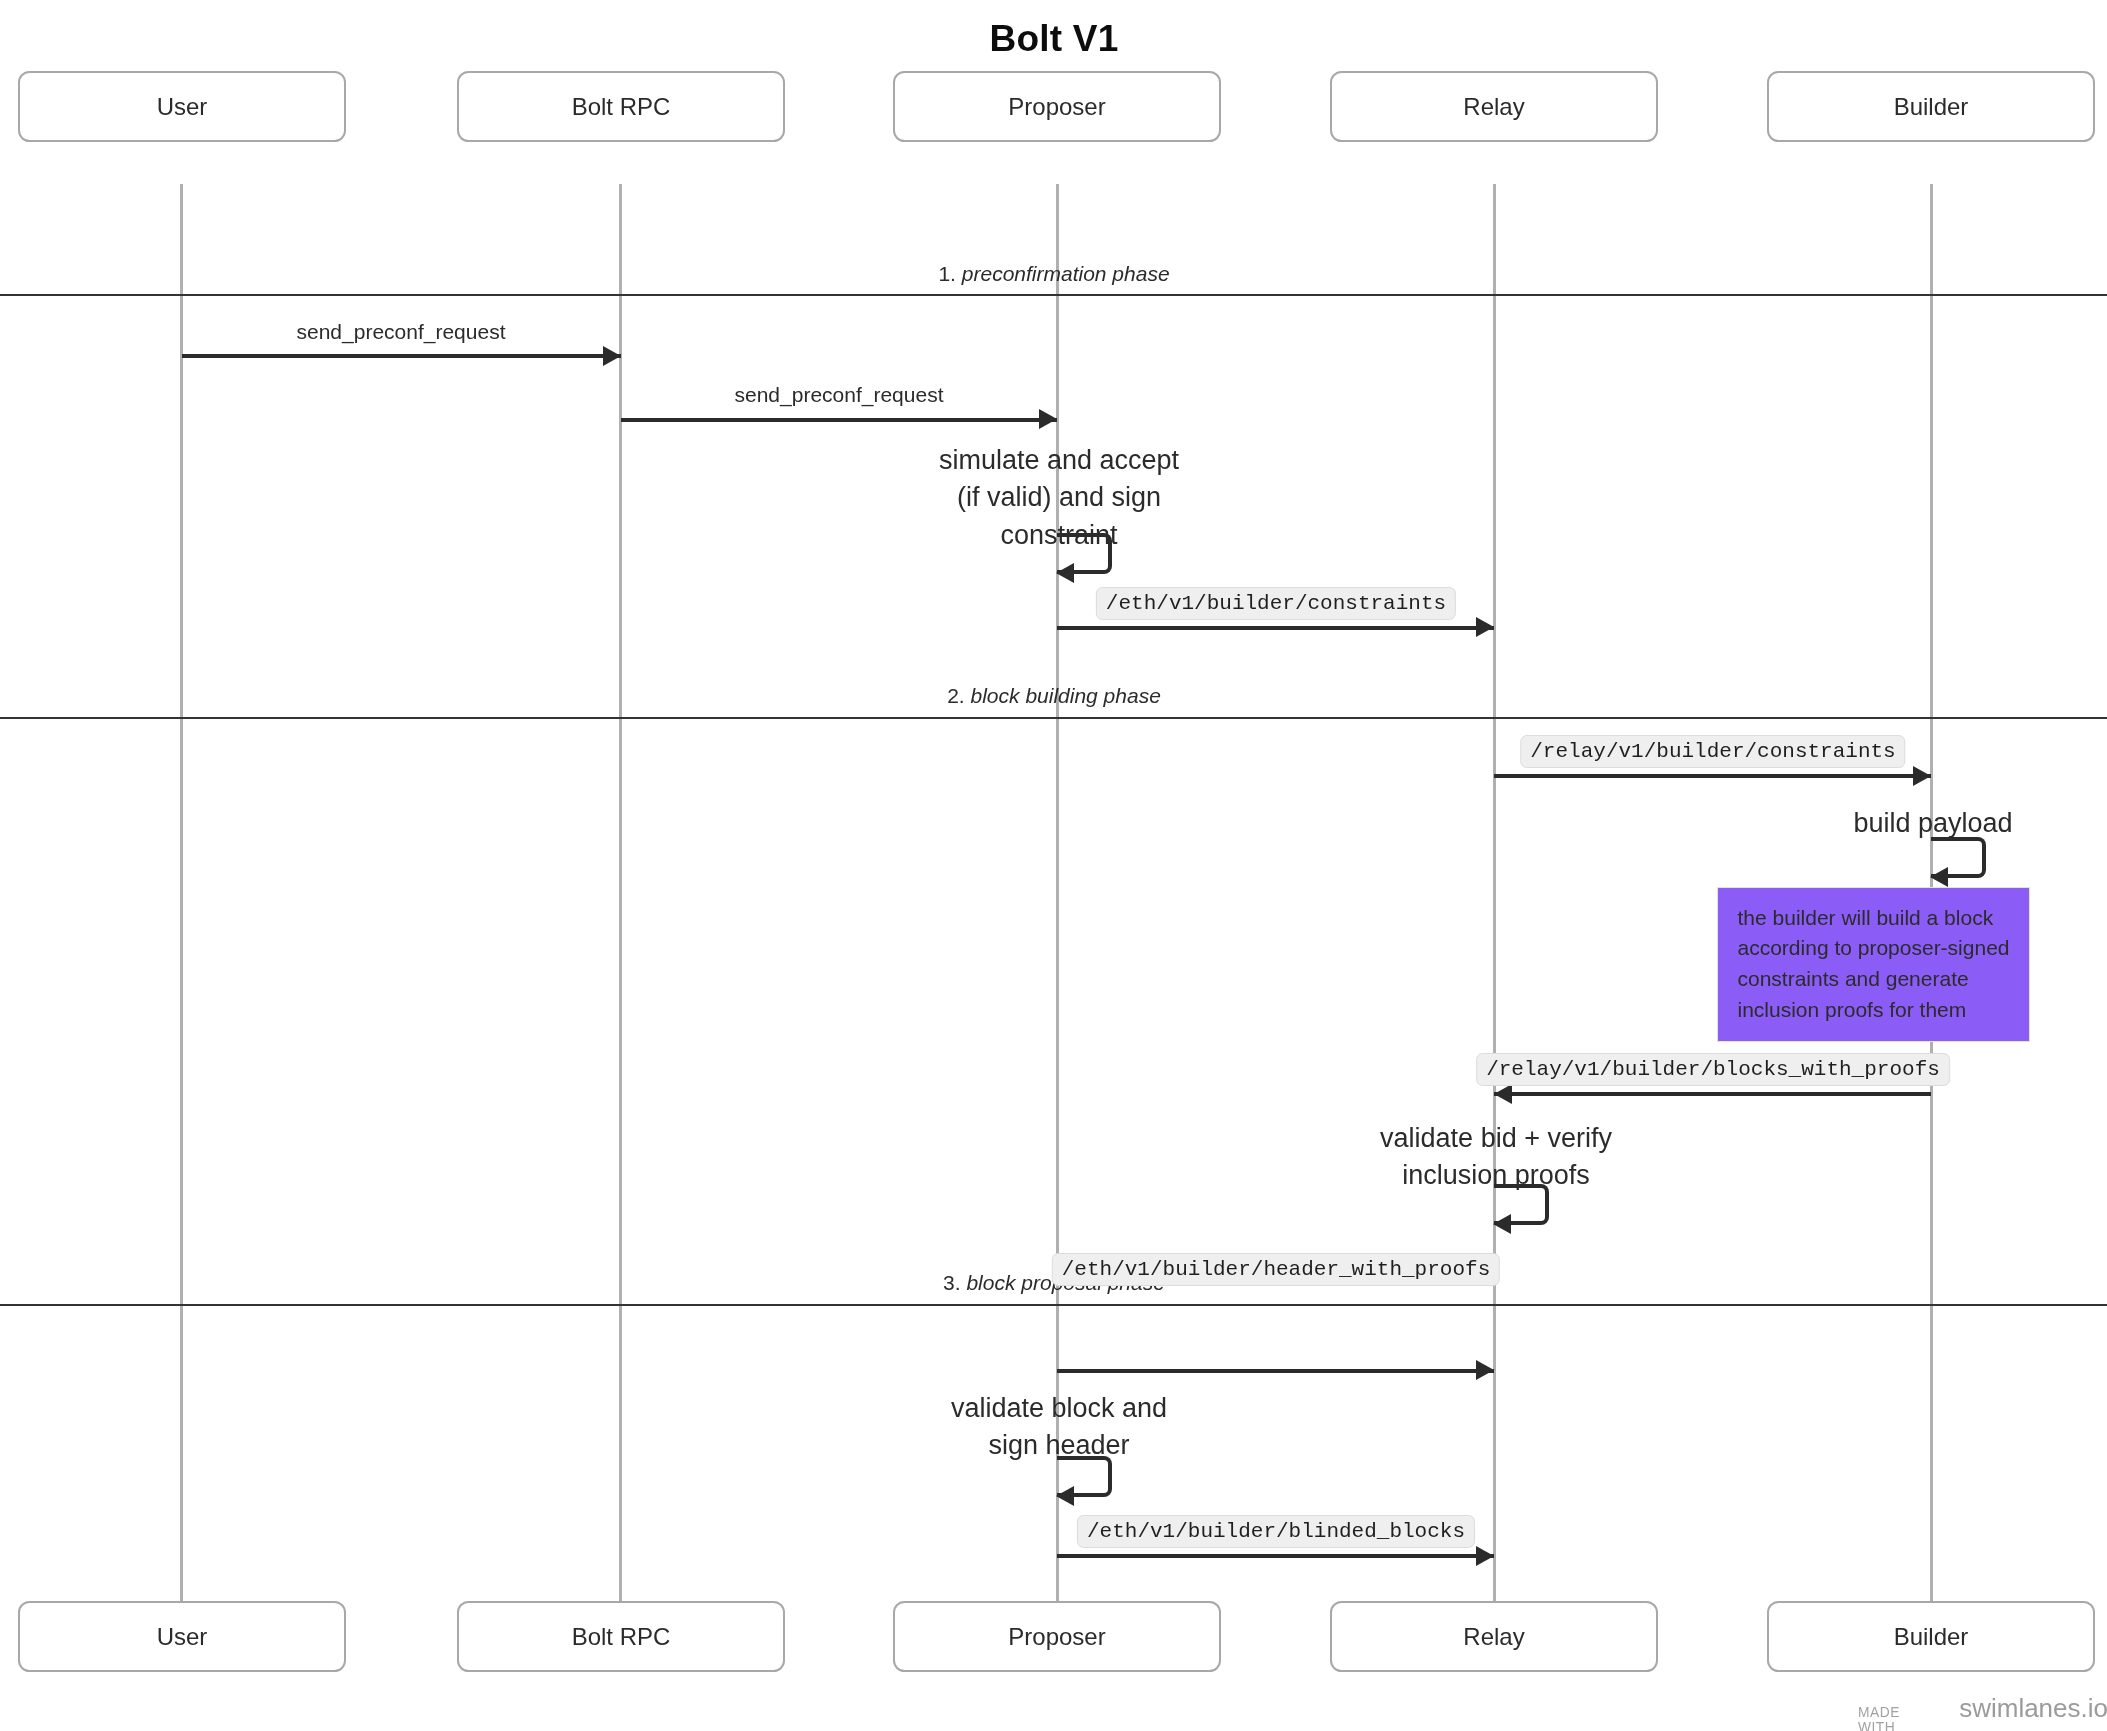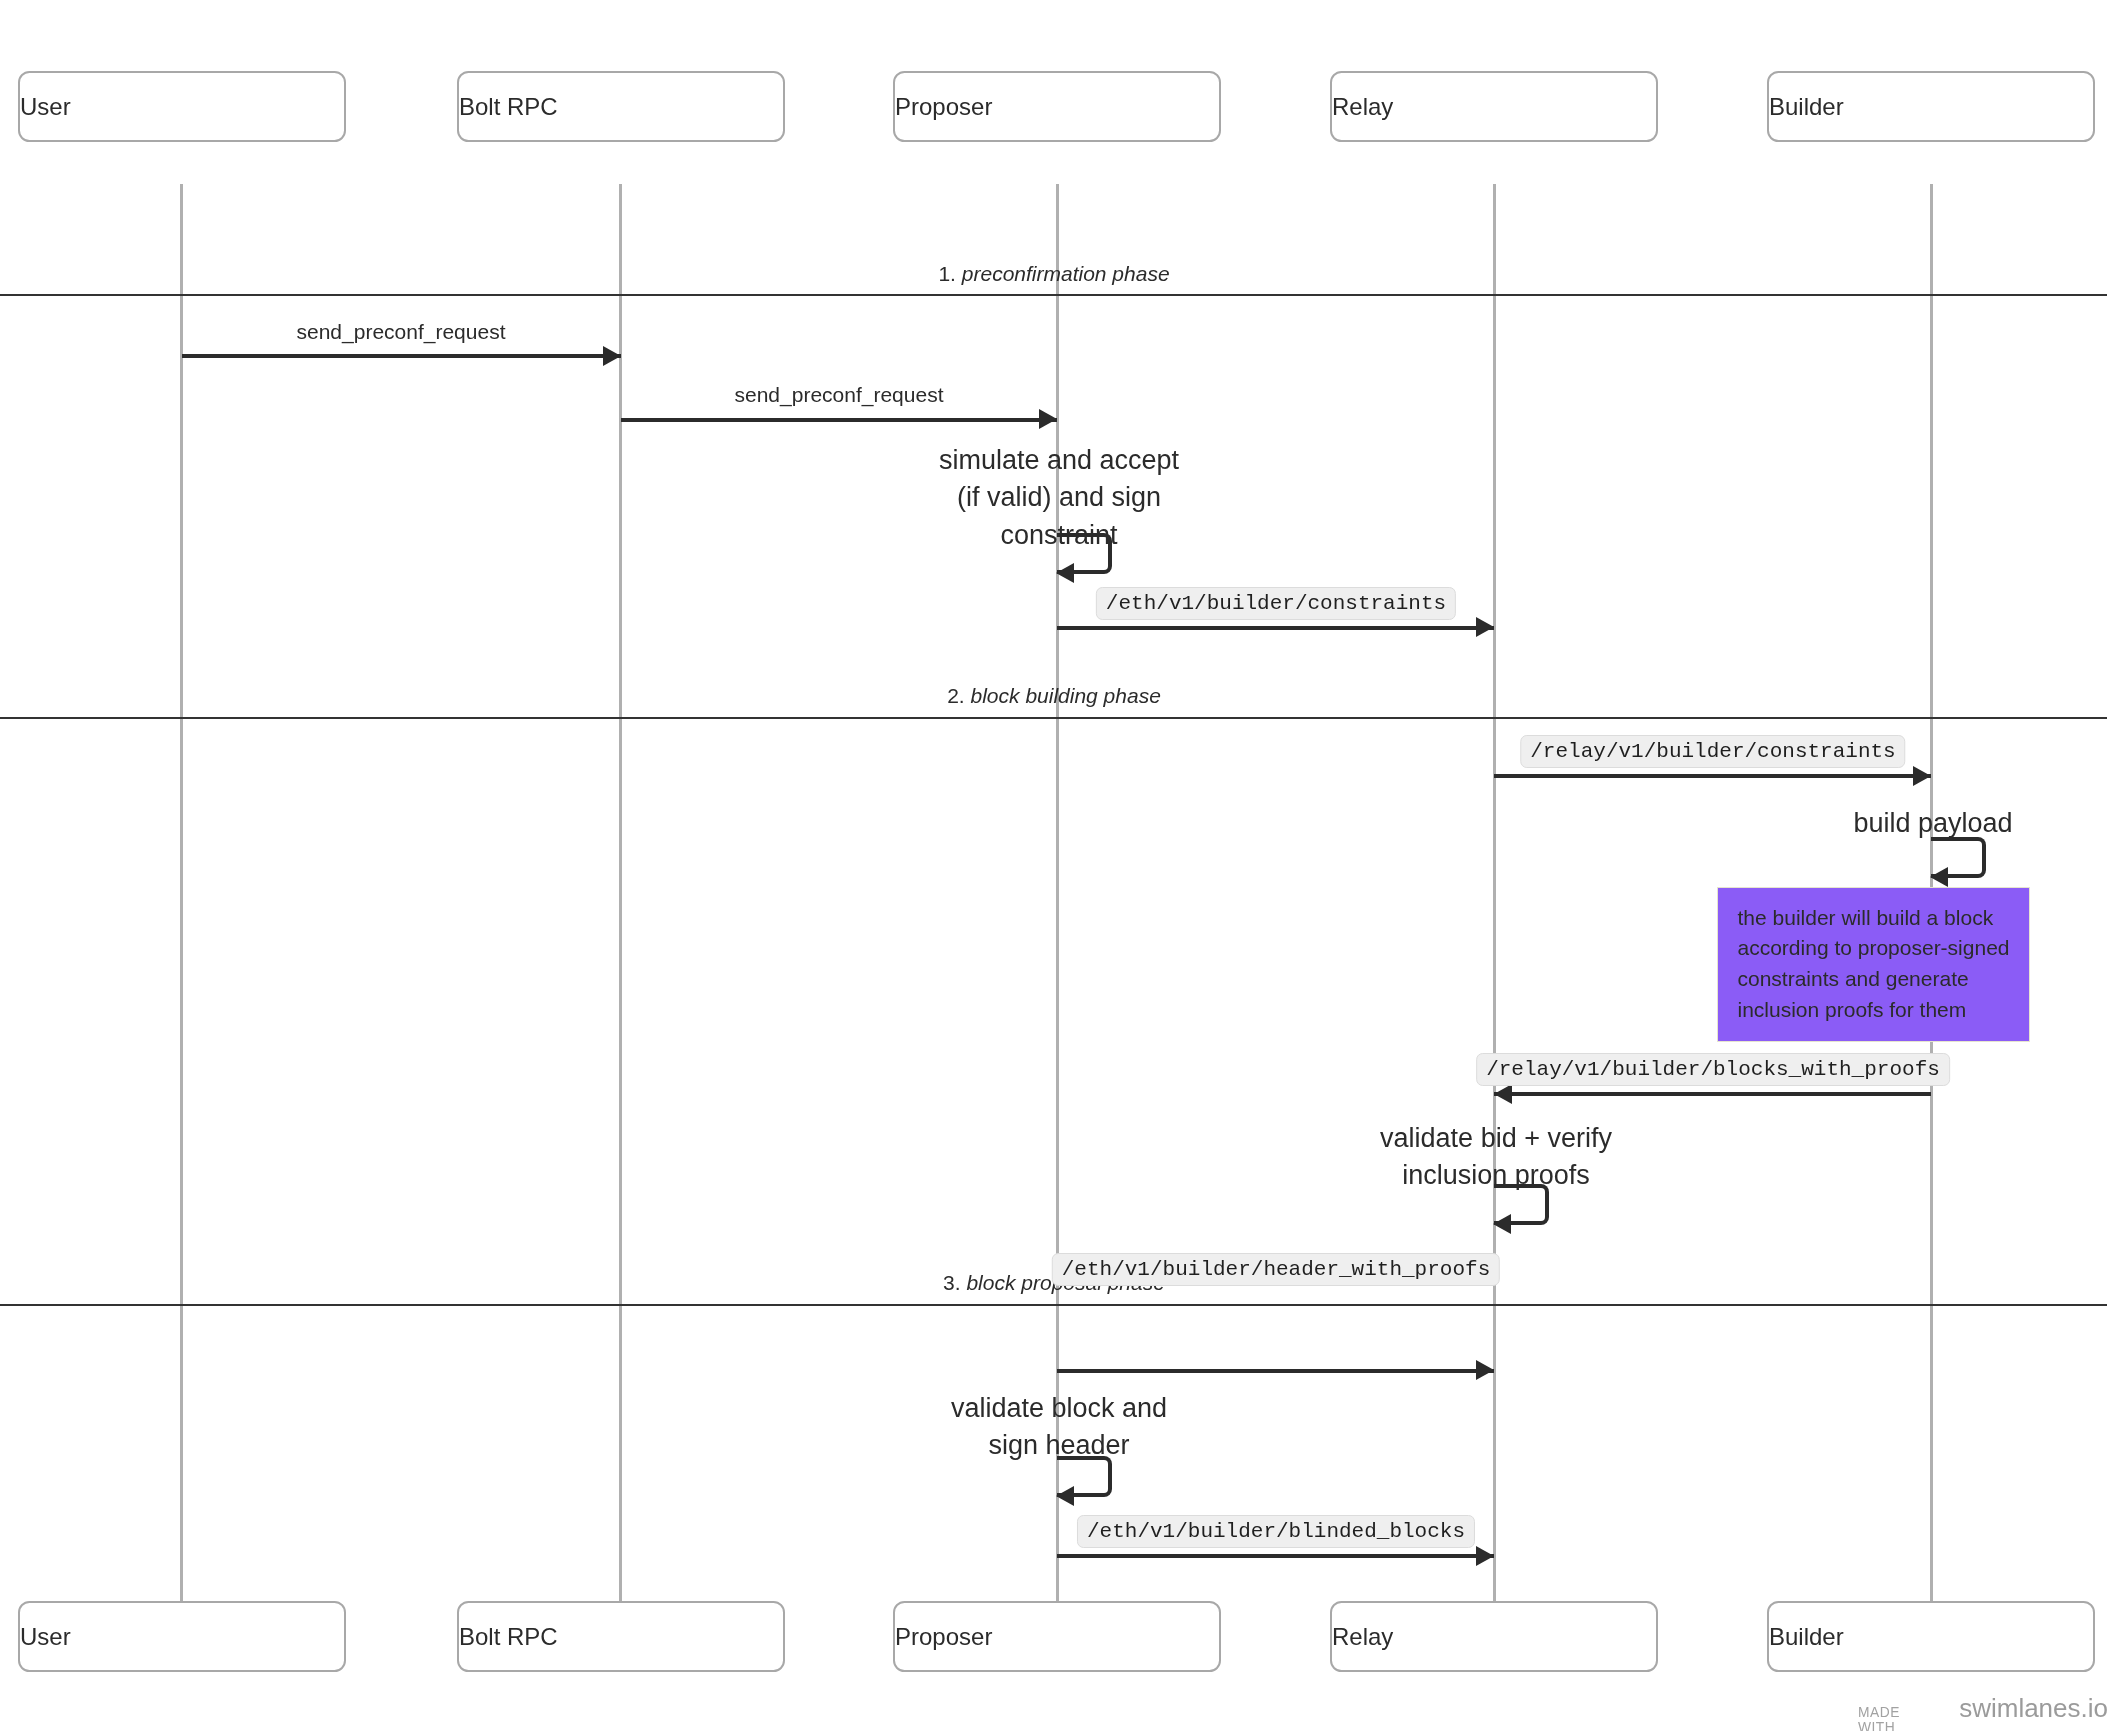--- a/index.html
+++ b/index.html
@@ -36,20 +36,21 @@
   
   .participant {
     position: absolute;
     box-sizing: border-box;
     height: 71px;
     border: 2.4px solid #a8a8a8;
     border-radius: 11.4px;
     background: #ffffff;
     display: flex;
     align-items: center;
+    justify-content: center;
     font-size: 24px;
     color: #2b2b2b;
   }
 
   
   .lifeline {
     position: absolute;
     width: 3.2px;
     background: #b0b0b0;
   }
@@ -172,20 +173,21 @@
     font-size: 26px;
     color: #9b9b9b;
     margin-left: 24px;
   }
 </style>
 </head>
 <body>
 
 <div id="canvas">
 
+  <div class="diagram-title">Bolt V1</div>
 
   <div id="participants-top">
       <div class="participant" style="left: 18px; top: 71px; width: 328px;">
         <span>User</span>
       </div>
       <div class="participant" style="left: 457px; top: 71px; width: 328px;">
         <span>Bolt RPC</span>
       </div>
       <div class="participant" style="left: 893px; top: 71px; width: 328px;">
         <span>Proposer</span>

